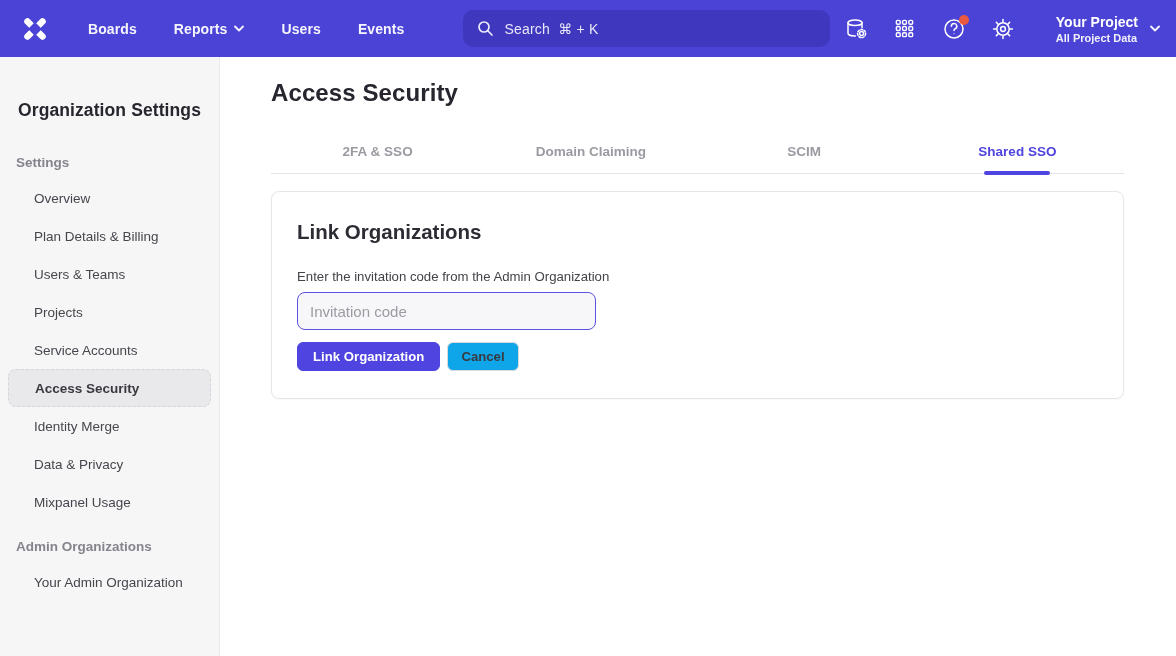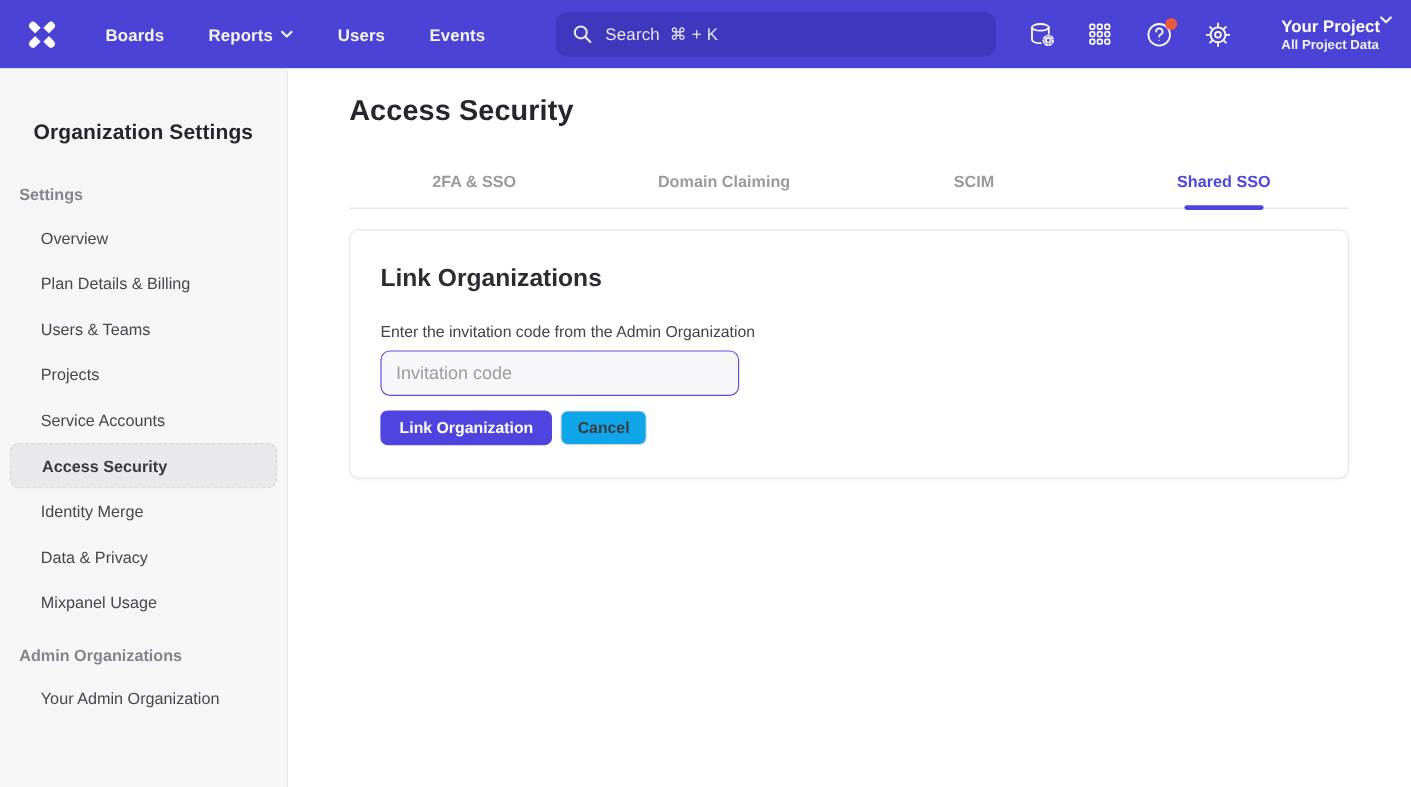--- a/index.html
+++ b/index.html
@@ -25,27 +25,27 @@
   .navbar{height:57px;background:var(--navbar,#4a43d6);display:flex;align-items:center;padding:12px 16px;}
   .logo{width:30px;height:30px;margin:0 4px;flex:none;}
   .nav-links{display:flex;align-items:center;margin-left:34px;gap:37px;}
   .nav-link{color:rgba(255,255,255,.95);font-size:14px;font-weight:600;letter-spacing:.1px;display:flex;align-items:center;gap:7px;cursor:pointer;white-space:nowrap;}
   .chev{width:10px;height:7px;}
   .search{margin-left:59px;width:367px;height:37px;border-radius:10px;background:var(--search-pill,#3f38bf);display:flex;align-items:center;padding:0 14px;gap:10px;cursor:text;}
   .search-text{color:rgba(255,255,255,.88);font-size:14px;letter-spacing:.2px;}
   .nav-right{margin-left:auto;display:flex;align-items:center;gap:25px;}
   .nav-icon{width:24px;height:24px;position:relative;display:flex;align-items:center;justify-content:center;cursor:pointer;}
   .dot{position:absolute;top:-2px;right:-3px;width:10px;height:10px;border-radius:50%;background:var(--notification,#e8593f);}
-  .project{display:flex;align-items:flex-start;gap:0;margin-left:16px;cursor:pointer;}
+  .project{display:flex;align-items:center;gap:12px;margin-left:16px;cursor:pointer;}
   .project-name{color:#fff;font-size:14px;font-weight:700;line-height:18px;}
   .project-sub{color:rgba(255,255,255,.92);font-size:11px;font-weight:700;line-height:14px;}
 
   
   .shell{display:flex;height:599px;}
-  .sidebar{width:240px;flex:none;background:var(--sidebar-bg,#f6f6f7);border-right:1px solid var(--sidebar-border,#e9e9eb);height:100%;}
+  .sidebar{width:220px;flex:none;background:var(--sidebar-bg,#f6f6f7);border-right:1px solid var(--sidebar-border,#e9e9eb);height:100%;}
   .sb-title{margin-top:43px;text-align:center;font-size:17.5px;font-weight:700;color:var(--text-dark,#26262e);letter-spacing:.1px;}
   .sb-section{margin-top:34px;padding-left:16px;font-size:13.5px;color:var(--muted,#84848c);font-weight:600;}
   .sb-list{margin-top:9px;}
   .s-item{height:38px;display:flex;align-items:center;padding-left:34px;font-size:13.5px;color:var(--item-text,#46464d);cursor:pointer;}
   .s-item.selected{margin:0 8px;padding-left:26px;background:var(--selected-bg,#e9e9eb);border:1px dashed #d5d5db;border-radius:8px;font-weight:600;color:#39393f;}
   .sb-section.second{margin-top:18px;}
 
   .main{flex:1;padding:0 52px 0 51px;background:#fff;}
   .page-title{margin-top:22px;font-size:24px;font-weight:700;color:var(--text-dark,#26262e);letter-spacing:.1px;}
   .tabs{margin-top:23px;display:flex;height:44px;border-bottom:1px solid var(--divider,#e4e4e8);}

